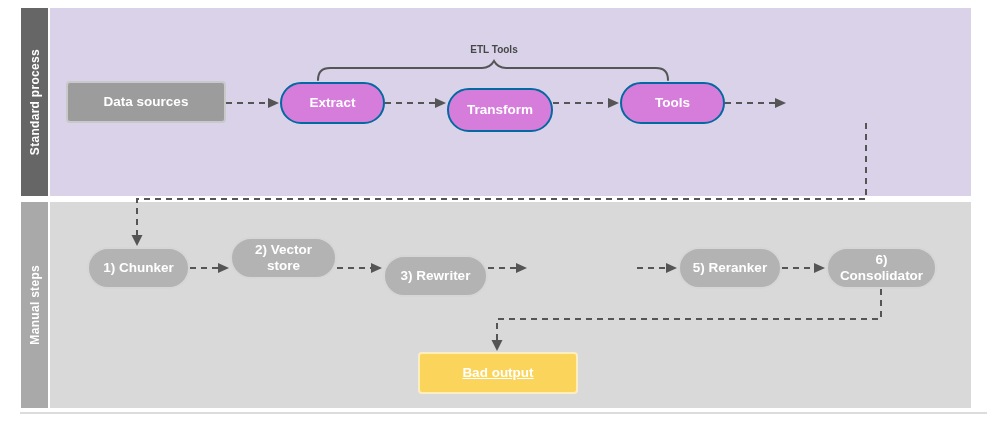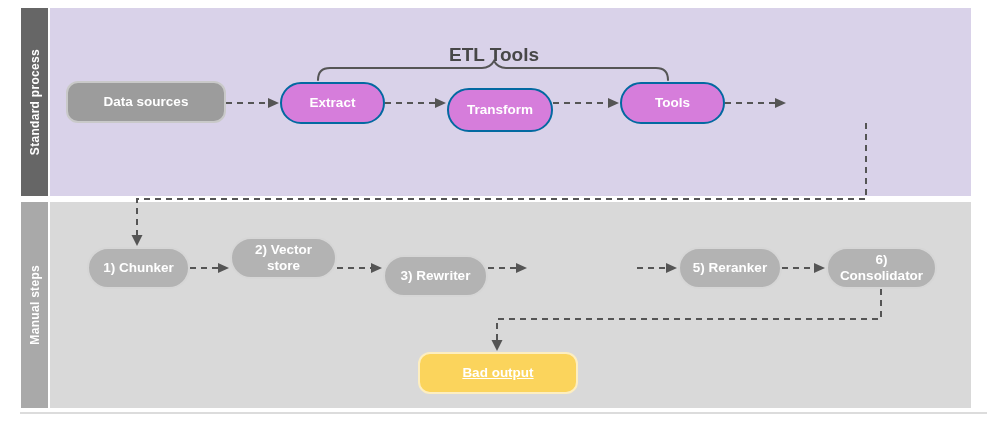--- a/index.html
+++ b/index.html
@@ -41,39 +41,39 @@
     align-items: center;
     justify-content: center;
     text-align: center;
     color: var(--node_text, #ffffff);
     font-weight: bold;
     font-size: 13.5px;
     line-height: 1.18;
     box-sizing: border-box;
     padding: 2px 8px;
   }
-  .box  { border-radius: 12px; }
+  .box  { border-radius: 4px; }
   .pill { border-radius: 22px; }
   .gray-box  { background: var(--node_gray_fill, #9c9c9c); border: 2px solid #c9c9c9; }
   .pink-pill { background: var(--pill_pink_fill, #d67ddb); border: 2px solid #0369a1; justify-content: center; }
   .gray-pill { background: var(--pill_gray_fill, #b3b3b3); border: 2px solid #d6d6d6; }
   .yellow-box { background: var(--warning_yellow_fill, #fbd45c); border: 2px solid #fdeec0; text-decoration: underline; }
 
   .connector-layer {
     position: absolute;
     left: 0; top: 0;
     pointer-events: none;
   }
   .bracket-label {
     position: absolute;
     left: 414px; top: 44px;
     width: 160px;
     text-align: center;
     font-weight: bold;
-    font-size: 19px;
+    font-size: 10px;
     color: var(--annotation_text, #474747);
   }
   .page-divider {
     position: absolute;
     left: 20px; top: 412px;
     width: 967px; height: 2px;
     background: #dcdcdc;
   }
 </style>
 </head>

